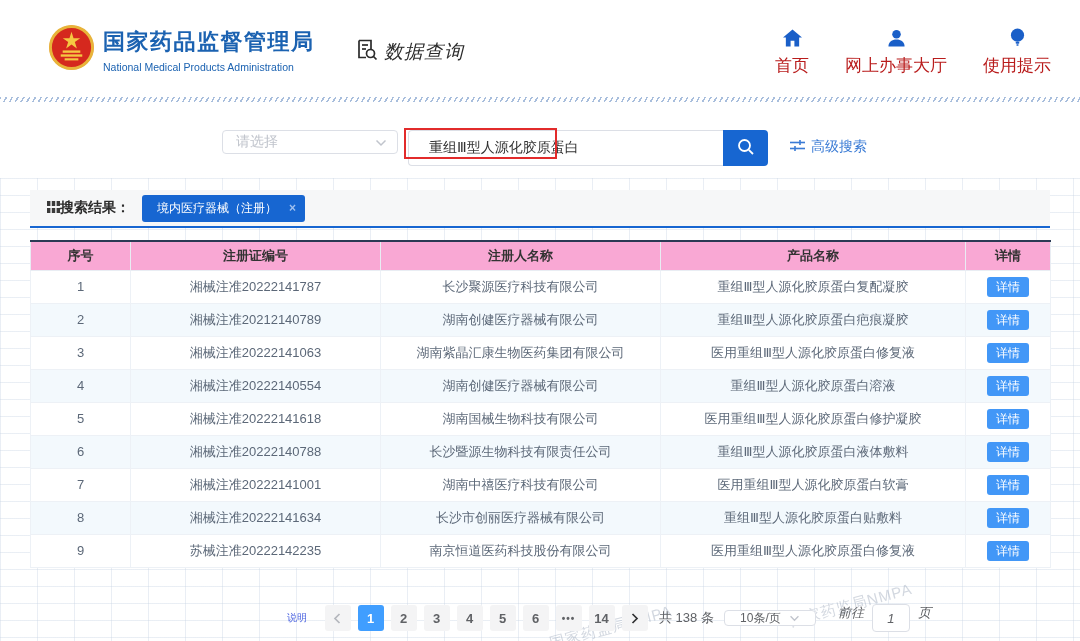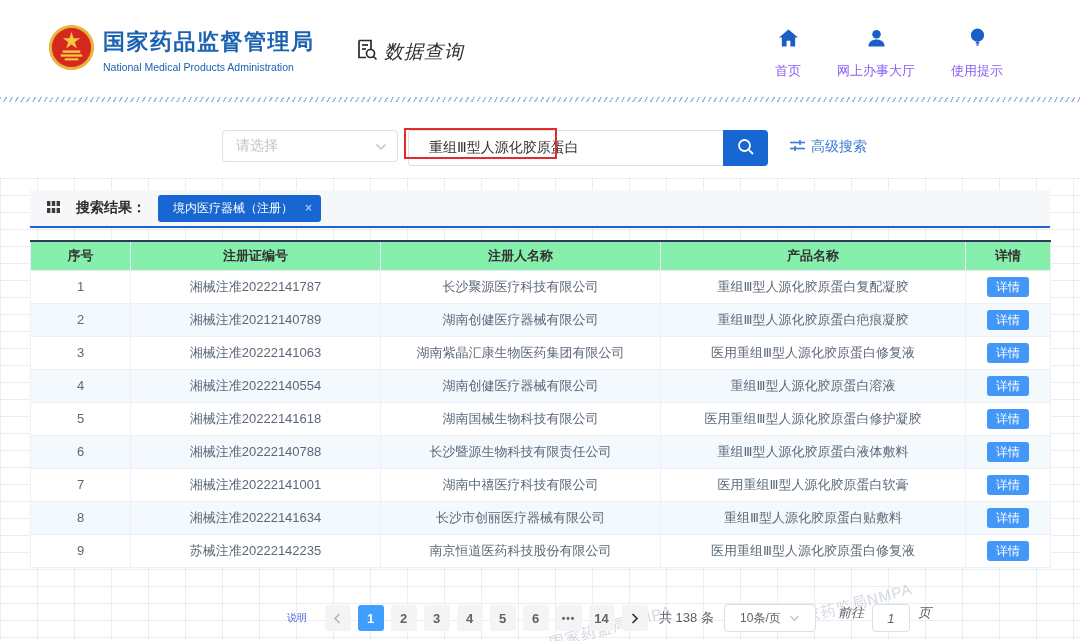--- a/index.html
+++ b/index.html
@@ -30,24 +30,24 @@
   }
   .emblem { position:absolute; left:48px; top:24px; width:47px; height:47px; }
   .org-block { position:absolute; left:103px; top:27px; }
   .org-zh { font-size:22px; font-weight:bold; color:#1b62b1; letter-spacing:1.5px; }
   .org-en { font-size:10.5px; color:#1b62b1; margin-top:4px; }
   .app-title { position:absolute; left:355px; top:37px; display:flex; align-items:flex-end; gap:5px;font-style:italic; }
   .app-title-text { font-size:19px; color:#2b2b2b; font-weight:500; letter-spacing:1px; }
   .top-nav { position:absolute; left:775px; top:29px; display:flex; gap:36px; }
   .nav-item { display:flex; flex-direction:column; align-items:center; cursor:pointer; }
   .nav-icon { color:#1a5fc8; height:18px; display:flex; align-items:flex-end; }
-  .nav-label { margin-top:15px; font-size:13px; color:#8b5cf6; white-space:nowrap; }
+  .nav-label { margin-top:7px; font-size:17px; color:#b91c1c; white-space:nowrap; }
   
   .category-select {
-    position:absolute; left:222px; top:130px; width:176px; height:32px; z-index:3;
+    position:absolute; left:222px; top:130px; width:176px; height:24px; z-index:3;
     border:1px solid #dcdfe6; border-radius:4px; background:#fff;
     display:flex; align-items:center; justify-content:space-between; padding:0 10px 0 13px; cursor:pointer;
   }
   .placeholder { color:#c0c4cc; font-size:14px; }
   .sel-chevron { color:#c0c4cc; }
   .query-box {
     position:absolute; left:408px; top:130px; width:315px; height:36px; z-index:3;
     border:1px solid #dcdfe6; border-right:none; border-radius:4px 0 0 4px; background:#fff;
     display:flex; align-items:center; padding-left:20px; font-size:14px; color:#333;
   }
@@ -63,31 +63,31 @@
   .advanced {
     position:absolute; left:790px; top:138px; z-index:3; display:flex; align-items:center; gap:6px;
     color:#3a7bd5; font-size:14px; cursor:pointer;
   }
   
   .results-bar {
     position:absolute; left:30px; top:190px; width:1020px; height:38px; z-index:2;
     background:#f6f7f8; border-bottom:2px solid #1766d1;
     display:flex; align-items:center; padding-left:17px;
   }
-  .results-label { font-size:14px; color:#2b2b2b; font-weight:bold; display:flex; align-items:center; gap:16px; }
+  .results-label { font-size:14px; color:#2b2b2b; font-weight:bold; display:flex; align-items:center; gap:0; }
   .result-tag {
     margin-left:12px; background:#1766d1; color:#fff; font-size:12px;
     border-radius:3px; padding:5px 9px 5px 15px; display:flex; align-items:center; cursor:pointer;
   }
   .tag-close { margin-left:12px; color:#9fc0ef; font-size:12px; font-weight:bold; cursor:pointer; }
   
   .result-table { position:absolute; left:30px; top:240px; width:1020px; z-index:2; border-collapse:collapse; table-layout:fixed; background:#fff; }
   .result-table thead tr { border-top:2px solid #2c3a55; }
   .result-table th {
-    height:29px; background:#86efac; font-size:13px; font-weight:bold; color:#333;
+    height:29px; background:#f9a8d4; font-size:13px; font-weight:bold; color:#333;
     border:1px solid #e9edf3; border-top:none; text-align:center;
   }
   .result-table td {
     height:33px; font-size:13px; color:#5c6878; text-align:center;
     border:1px solid #edf1f6; background:#fff;
   }
   .result-table tbody tr:nth-child(even) td { background:#f3f9fd; }
   .detail-btn {
     display:inline-block; background:#4297f7; color:#fff; font-size:12px;
     padding:3px 9px; border-radius:3px; border:none; cursor:pointer; line-height:14px;
@@ -99,21 +99,21 @@
     min-width:26px; height:26px; margin:0 3.5px; background:#f4f4f5; border-radius:3px;
     display:flex; align-items:center; justify-content:center;
     font-size:13px; font-weight:bold; color:#606266; cursor:pointer; padding:0 4px;
   }
   .page-btn.arrow { color:#b4b7bd; }
   .page-btn.arrow-next { color:#303133; }
   .page-btn.active { background:#409eff; color:#fff; }
   .page-btn.dots { letter-spacing:1px; font-size:10px; color:#606266; }
   .total-text { margin:0 10px 0 8px; font-size:13px; color:#606266; white-space:nowrap; }
   .size-select {
-    width:92px; height:28px; border:1px solid #dcdfe6; border-radius:4px; background:#fff;
+    width:92px; height:16px; border:1px solid #dcdfe6; border-radius:4px; background:#fff;
     display:flex; align-items:center; justify-content:center; gap:8px;
     font-size:12px; color:#606266; cursor:pointer; margin-right:22px; white-space:nowrap;
   }
   .goto-group { display:flex; align-items:flex-start; gap:8px; font-size:13px; color:#606266; white-space:nowrap;font-style:italic; }
   .goto-input {
     width:38px; height:28px; border:1px solid #dcdfe6; border-radius:4px; background:#fff;
     display:flex; align-items:center; justify-content:center; font-size:13px; color:#606266;
   }
 </style>
 </head>

